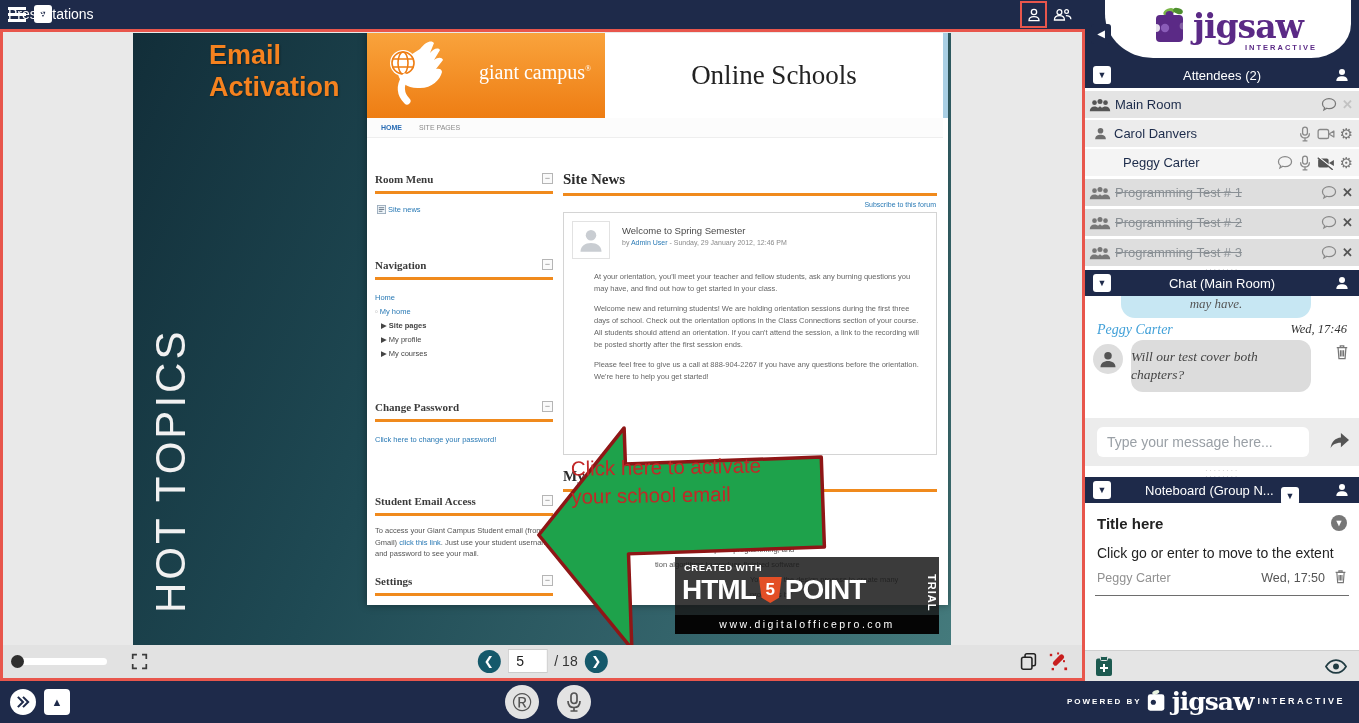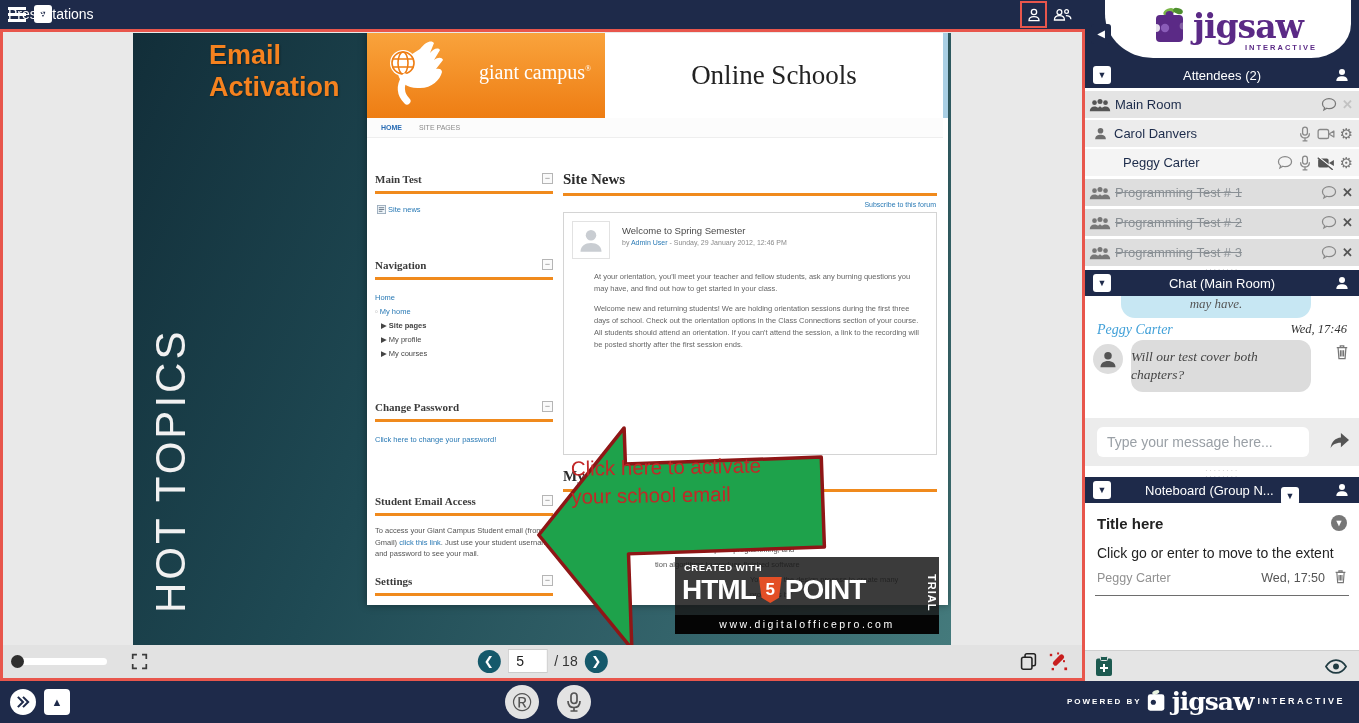--- a/index.html
+++ b/index.html
@@ -180,21 +180,21 @@
       </div>
       <div class="banner-white">
         <span class="site-title">Online Schools</span>
       </div>
       <div class="banner-blue"></div>
       <div class="nav-row">
         <span class="nav-home">HOME</span>
         <span class="nav-pages">SITE PAGES</span>
       </div>
 
-      <div class="blk-title" style="left:8px;top:140px">Main Test</div>
+      <div class="blk-title" style="left:8px;top:140px">Room Menu</div>
       <span class="collapse" style="left:175px;top:140px">−</span>
       <div class="blk-rule lcol-rule" style="top:158px"></div>
       <div class="tiny" style="position:absolute;left:10px;top:172px">
         <svg style="display:inline-block;vertical-align:-2px" width="9" height="9" viewBox="0 0 10 10">
             <rect x="0.5" y="0.5" width="9" height="9" fill="#eef4f8" stroke="#9ab"></rect>
             <path d="M2 3h6M2 5h6M2 7h4" stroke="#678" stroke-width="1"></path>
           </svg>
         <a class="wlink">Site news</a>
       </div>
 
@@ -230,20 +230,21 @@
           <svg width="28" height="28" viewBox="0 0 24 24">
               <circle cx="12" cy="8" r="4.5" fill="#c9cdd2"></circle>
               <path d="M3 22c0-5 4-7.5 9-7.5s9 2.5 9 7.5z" fill="#c9cdd2"></path>
             </svg>
         </div>
         <div class="post-title">Welcome to Spring Semester</div>
         <div class="post-byline"><span>by </span><a class="wlink">Admin User</a><span> - Sunday, 29 January 2012, 12:46 PM</span></div>
         <div class="post-body">
           <p>At your orientation, you'll meet your teacher and fellow students, ask any burning questions you may have, and find out how to get started in your class.</p>
           <p>Welcome new and returning students! We are holding orientation sessions during the first three days of school. Check out the orientation options in the Class Connections section of your course. All students should attend an orientation. If you can't attend the session, a link to the recording will be posted shortly after the first session ends.</p>
+          <p>Please feel free to give us a call at 888-904-2267 if you have any questions before the orientation. We're here to help you get started!</p>
         </div>
       </div>
 
       <div class="news-head" style="top:435px">My</div>
       <div class="blk-rule rcol-rule" style="top:456px"></div>
       <div class="course-lines">
         <div>troduces you to computer science concepts</div>
         <div>uter architecture, networks, and the</div>
         <div>l use object-oriented programming, event-</div>
         <div>ses, modular computer programming, and</div>

